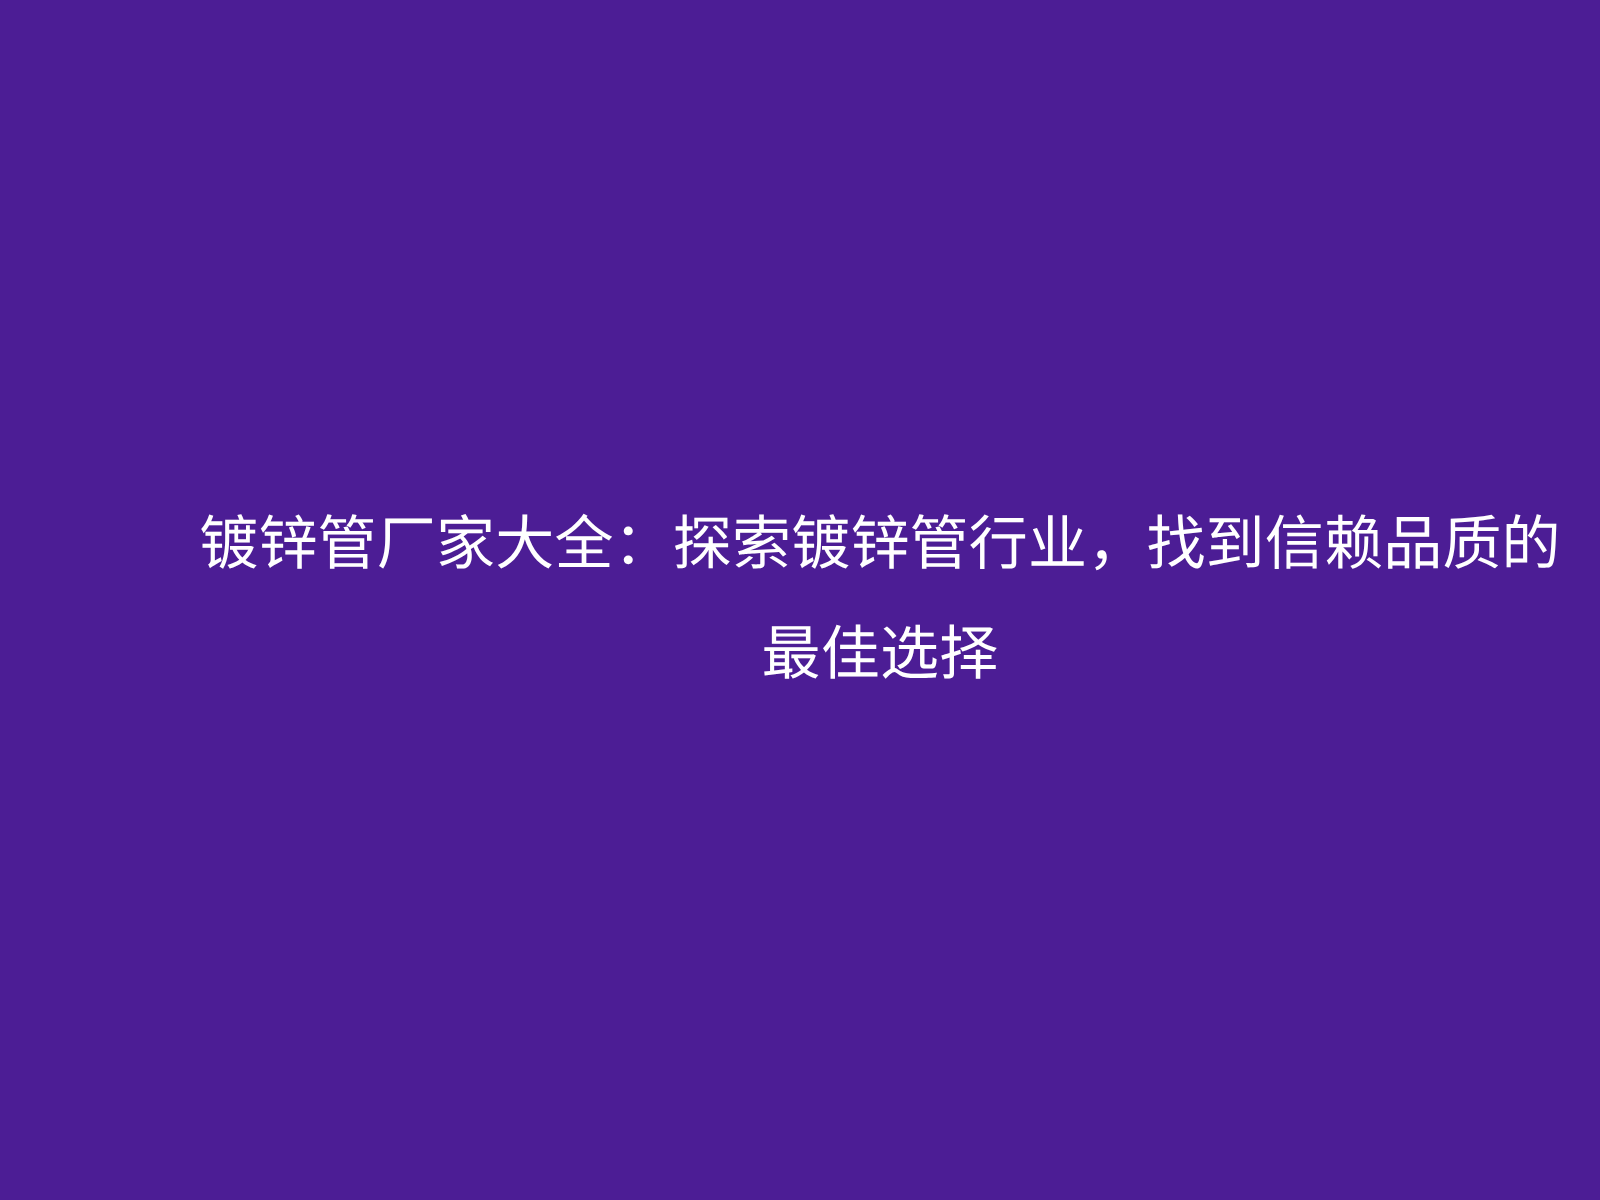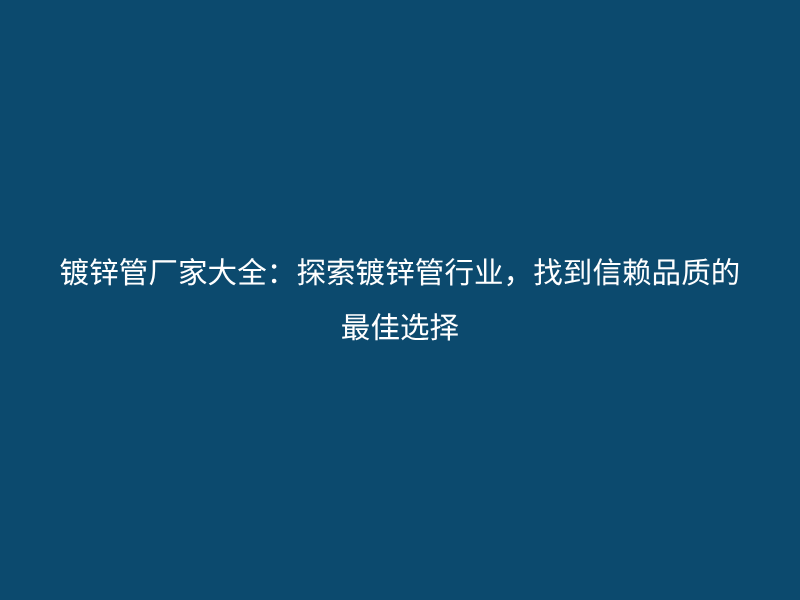--- a/index.html
+++ b/index.html
@@ -46,21 +46,21 @@
     letter-spacing: 0.1px;
     text-align: center;
     word-break: break-all;
     white-space: normal;
     -webkit-font-smoothing: antialiased;
   }
 </style>
 </head>
 <body style="background: rgb(26, 53, 176);">
 
-<div class="banner" style="background-color: #0c4a6e;">
+<div class="banner" style="background-color: #4c1d95; justify-content: flex-end;">
 
   <div class="banner-inner">
 
     <h1 class="banner-title" style="color: rgb(255, 255, 255);">镀锌管厂家大全：探索镀锌管行业，找到信赖品质的最佳选择</h1>
 
   </div>
 
 </div>
 
 </body></html>

